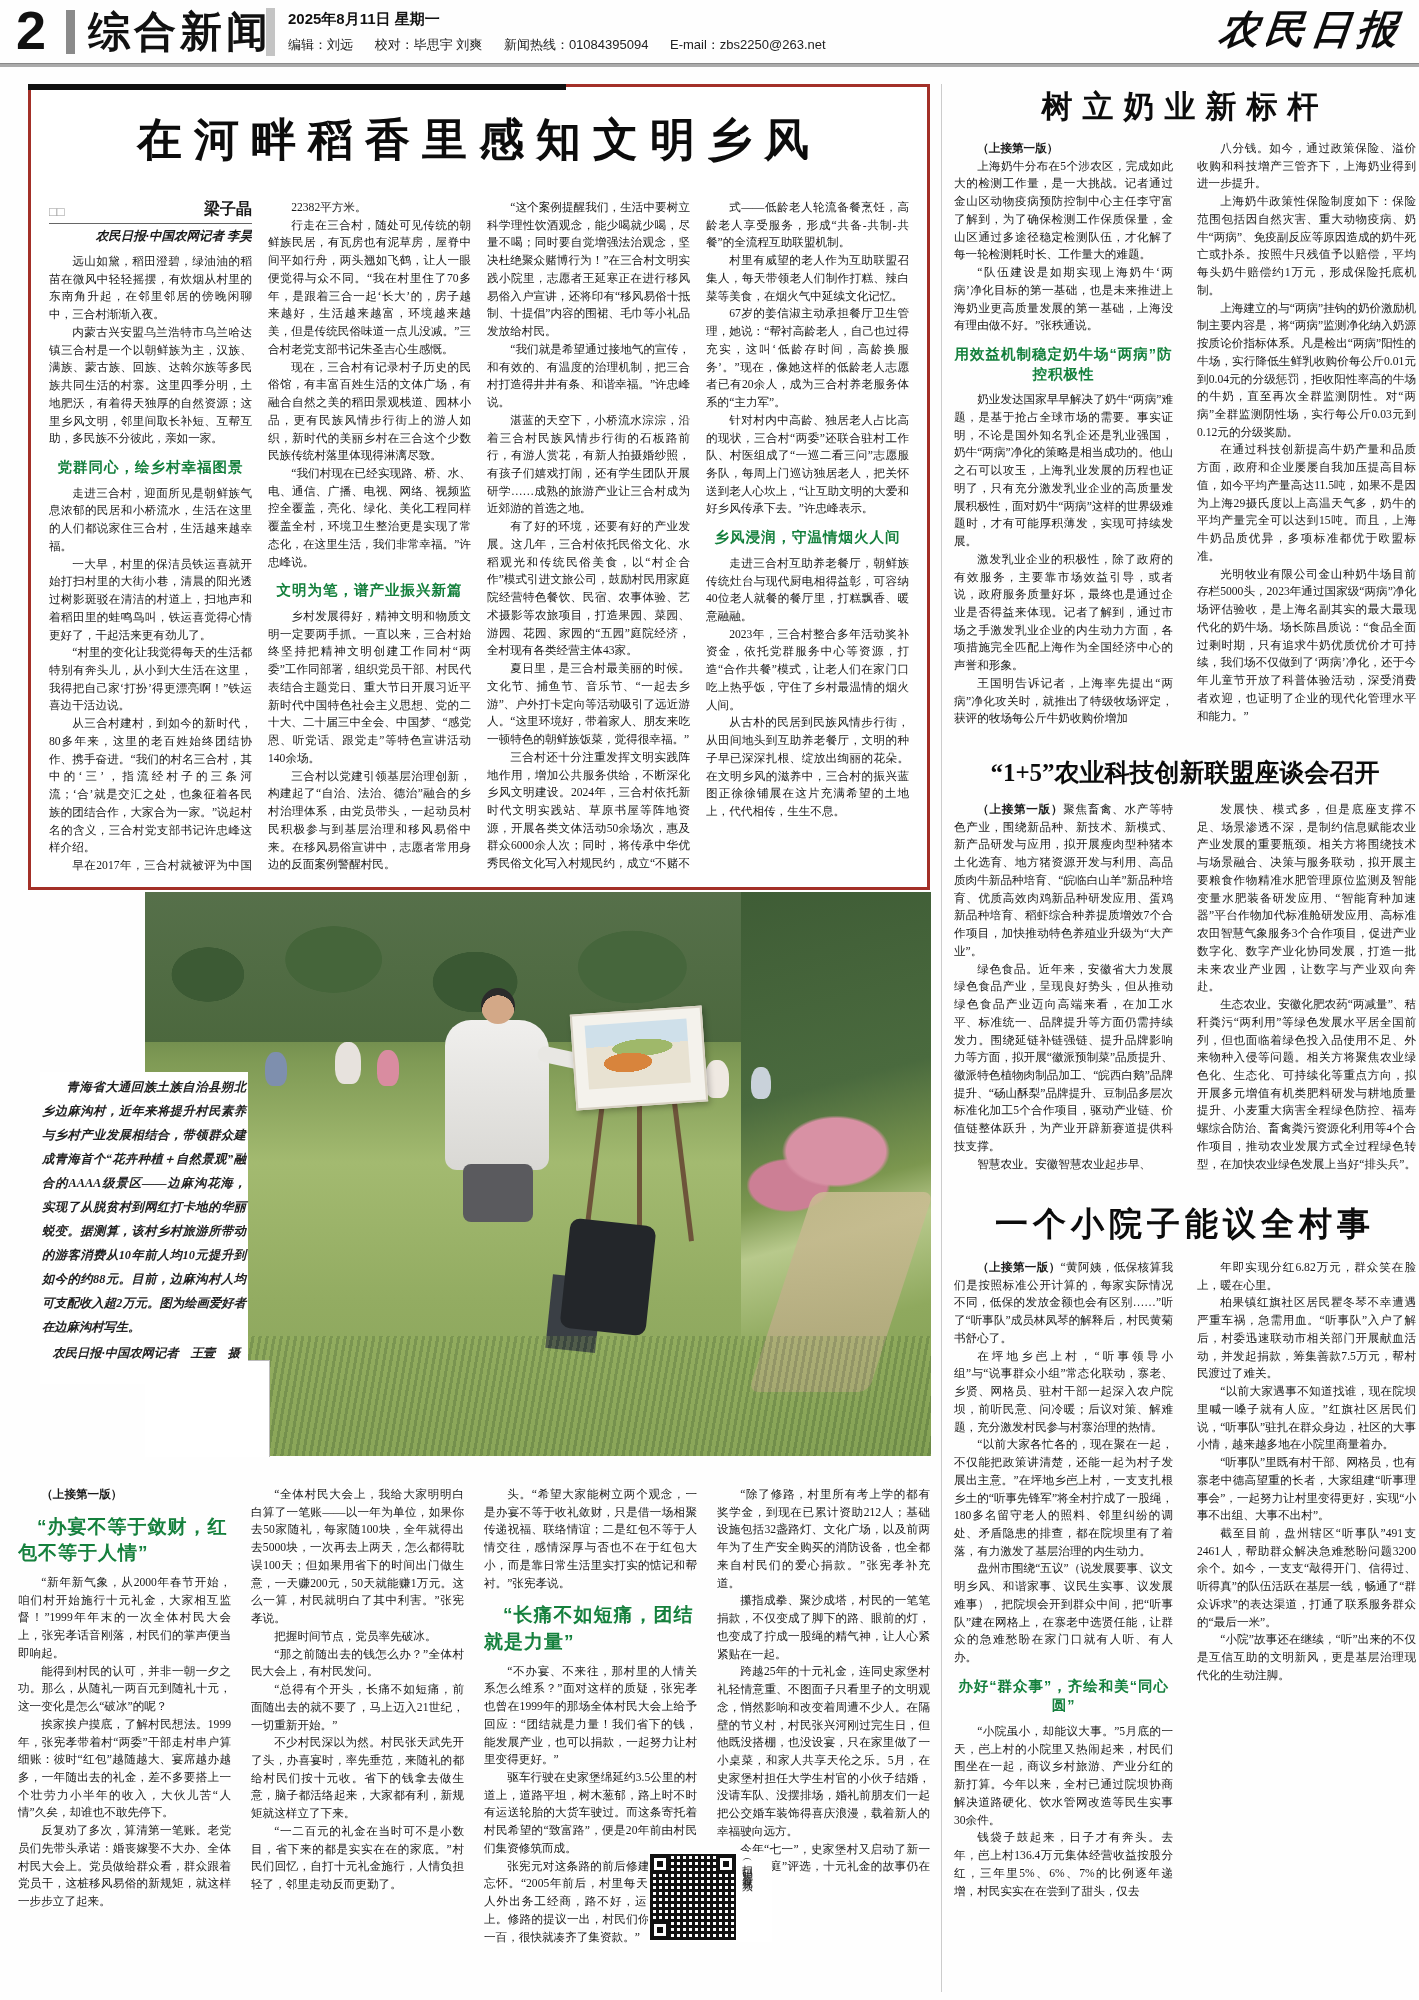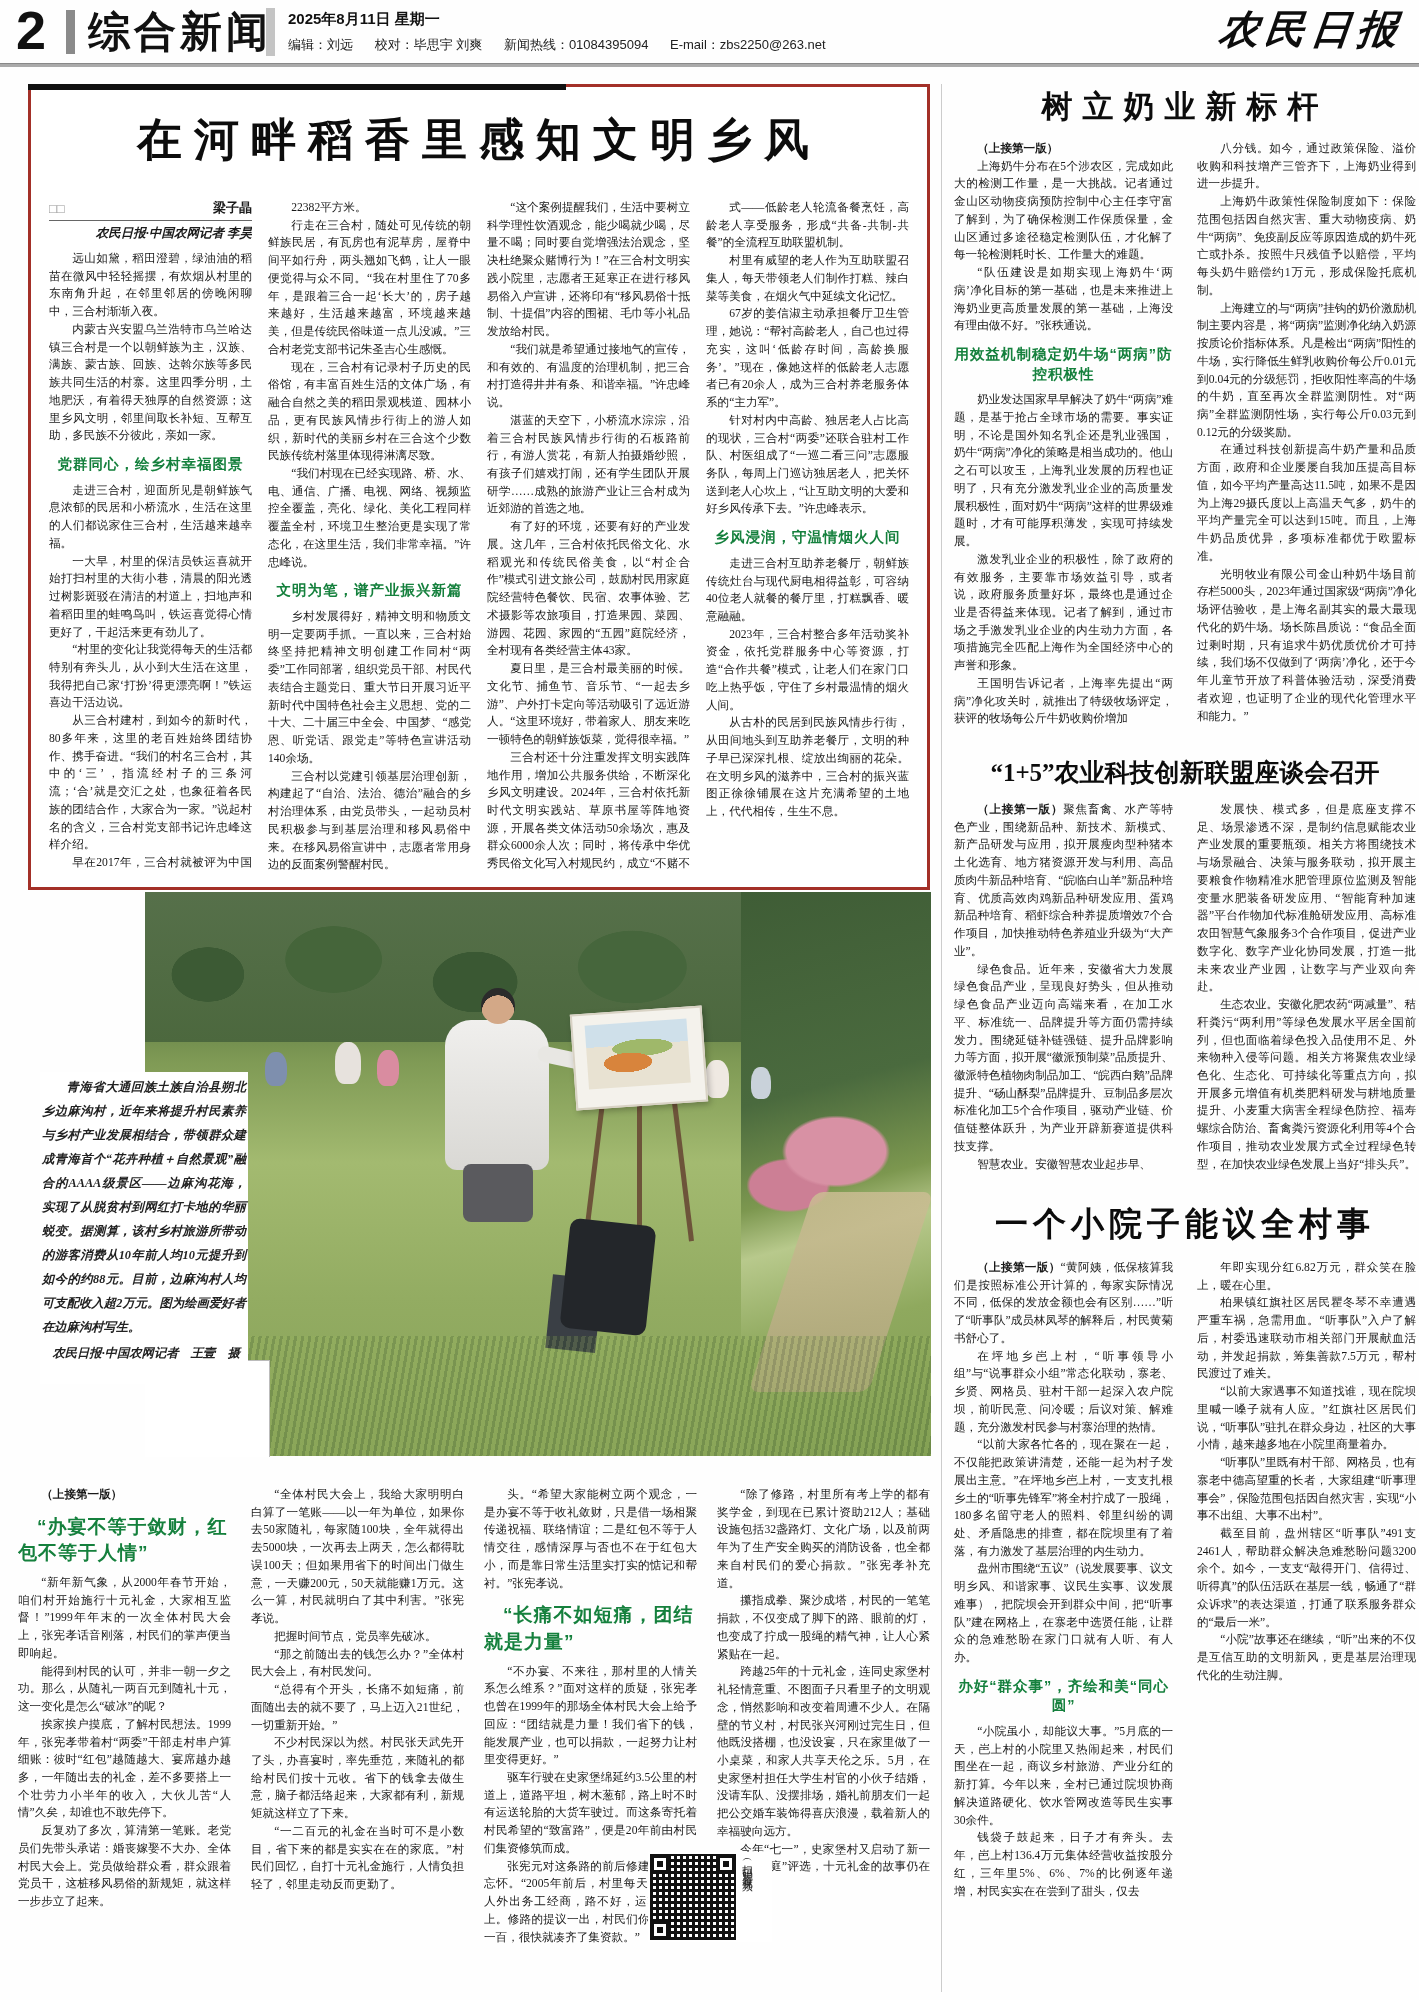--- a/index.html
+++ b/index.html
@@ -21,21 +21,21 @@
   .main-box{position:absolute;left:28px;top:84px;width:902px;height:806px;border:3px solid #a33028;background:#fff;box-sizing:border-box;}
   .topbar{position:absolute;left:-3px;top:-3px;width:60%;height:6px;background:#111;}
   .headline{margin:26px 10px 8px;text-align:center;font-weight:900;font-size:45px;line-height:1.2;
             letter-spacing:12px;font-family:"Liberation Serif","DejaVu Serif",serif;color:#0c0c0c;}
   .mcols{position:absolute;left:18px;right:18px;top:112px;bottom:14px;display:flex;gap:16px;}
   .mcol{flex:1 1 0;overflow:hidden;}
   
   .byline{margin-bottom:6px;}
   .by-row{display:flex;justify-content:space-between;align-items:flex-end;border-bottom:1px solid #666;padding-bottom:3px;}
   .by-sq{color:#999;font-size:13px;}
-  .by-name{font-weight:700;font-size:13px;}
+  .by-name{font-weight:700;font-size:16px;}
   .by-kai{text-align:right;font-style:italic;font-weight:700;font-size:12.5px;padding:4px 0 2px;border-bottom:0;}
   
   .para{font-size:11.6px;line-height:1.53;text-align:justify;text-indent:2em;margin:0;color:#191919;}
   .para b{font-weight:700;}
   .pb{font-weight:700;}
   .sub{font:700 14.5px/1.35 "Liberation Sans","DejaVu Sans",sans-serif;text-align:center;
        letter-spacing:1px;margin:10px 0 7px;color:#15803d;}
   
   .photo{position:absolute;left:145px;top:892px;width:786px;height:564px;margin:0;overflow:hidden;
          background:linear-gradient(180deg,#9fb4a7 0%,#6f8a5a 6%,#54703f 16%,#7f9a55 30%,#a3ba70 48%,#93ac62 72%,#86a158 100%);}
@@ -268,21 +268,21 @@
           <p class="para">“以前大家各忙各的，现在聚在一起，不仅能把政策讲清楚，还能一起为村子发展出主意。”在坪地乡岜上村，一支支扎根乡土的“听事先锋军”将全村拧成了一股绳，180多名留守老人的照料、邻里纠纷的调处、矛盾隐患的排查，都在院坝里有了着落，有力激发了基层治理的内生动力。</p>
           <p class="para">盘州市围绕“五议”（说发展要事、议文明乡风、和谐家事、议民生实事、议发展难事），把院坝会开到群众中间，把“听事队”建在网格上，在寨老中选贤任能，让群众的急难愁盼在家门口就有人听、有人办。</p>
           <h3 class="sub">办好“群众事”，齐绘和美“同心圆”</h3>
           <p class="para">“小院虽小，却能议大事。”5月底的一天，岜上村的小院里又热闹起来，村民们围坐在一起，商议乡村旅游、产业分红的新打算。今年以来，全村已通过院坝协商解决道路硬化、饮水管网改造等民生实事30余件。</p>
           <p class="para">钱袋子鼓起来，日子才有奔头。去年，岜上村136.4万元集体经营收益按股分红，三年里5%、6%、7%的比例逐年递增，村民实实在在尝到了甜头，仅去</p>
         </div>
       <div class="rcol">
           <p class="para">年即实现分红6.82万元，群众笑在脸上，暖在心里。</p>
           <p class="para">柏果镇红旗社区居民瞿冬琴不幸遭遇严重车祸，急需用血。“听事队”入户了解后，村委迅速联动市相关部门开展献血活动，并发起捐款，筹集善款7.5万元，帮村民渡过了难关。</p>
           <p class="para">“以前大家遇事不知道找谁，现在院坝里喊一嗓子就有人应。”红旗社区居民们说，“听事队”驻扎在群众身边，社区的大事小情，越来越多地在小院里商量着办。</p>
-          <p class="para">“听事队”里既有村干部、网格员，也有寨老中德高望重的长者，大家组建“听事理事会”，保险范围包括因自然灾害，实现“小事不出组、大事不出村”。</p>
+          <p class="para">“听事队”里既有村干部、网格员，也有寨老中德高望重的长者，大家组建“听事理事会”，一起努力让村里变得更好，实现“小事不出组、大事不出村”。</p>
           <p class="para">截至目前，盘州辖区“听事队”491支2461人，帮助群众解决急难愁盼问题3200余个。如今，一支支“敲得开门、信得过、听得真”的队伍活跃在基层一线，畅通了“群众诉求”的表达渠道，打通了联系服务群众的“最后一米”。</p>
           <p class="para">“小院”故事还在继续，“听”出来的不仅是互信互助的文明新风，更是基层治理现代化的生动注脚。</p>
         </div>
     </div>
   </section>
 
   <section class="bottom">
     <div class="bcol">
         <p class="para pb">（上接第一版）</p>
         <h3 class="sub">“办宴不等于敛财，红包不等于人情”</h3>

